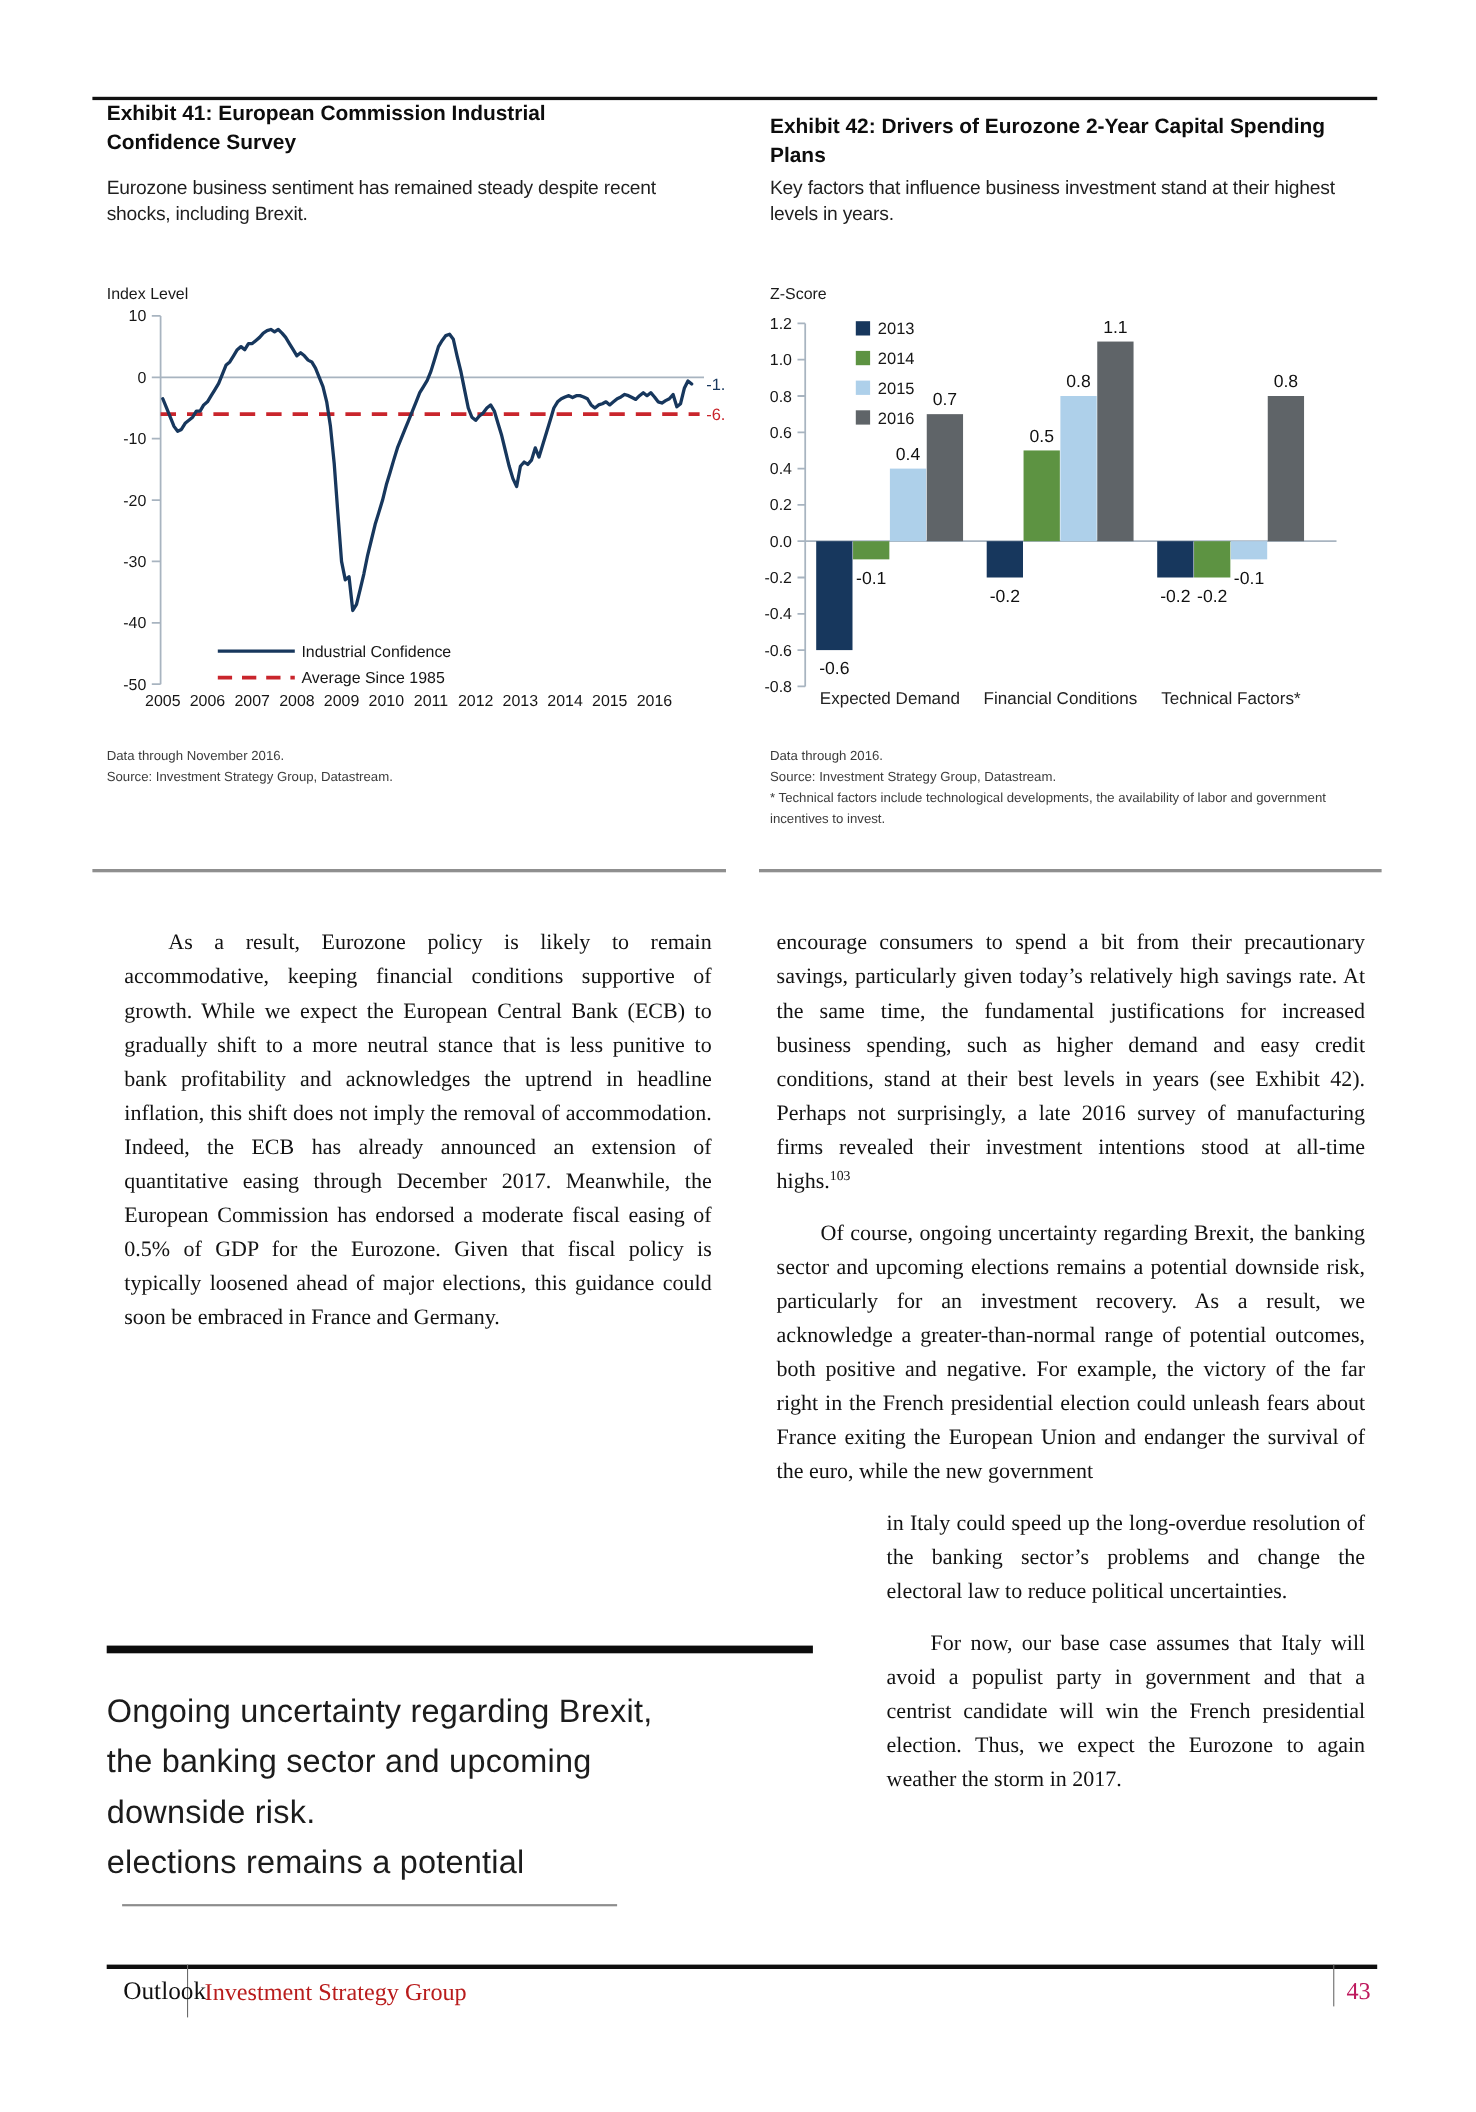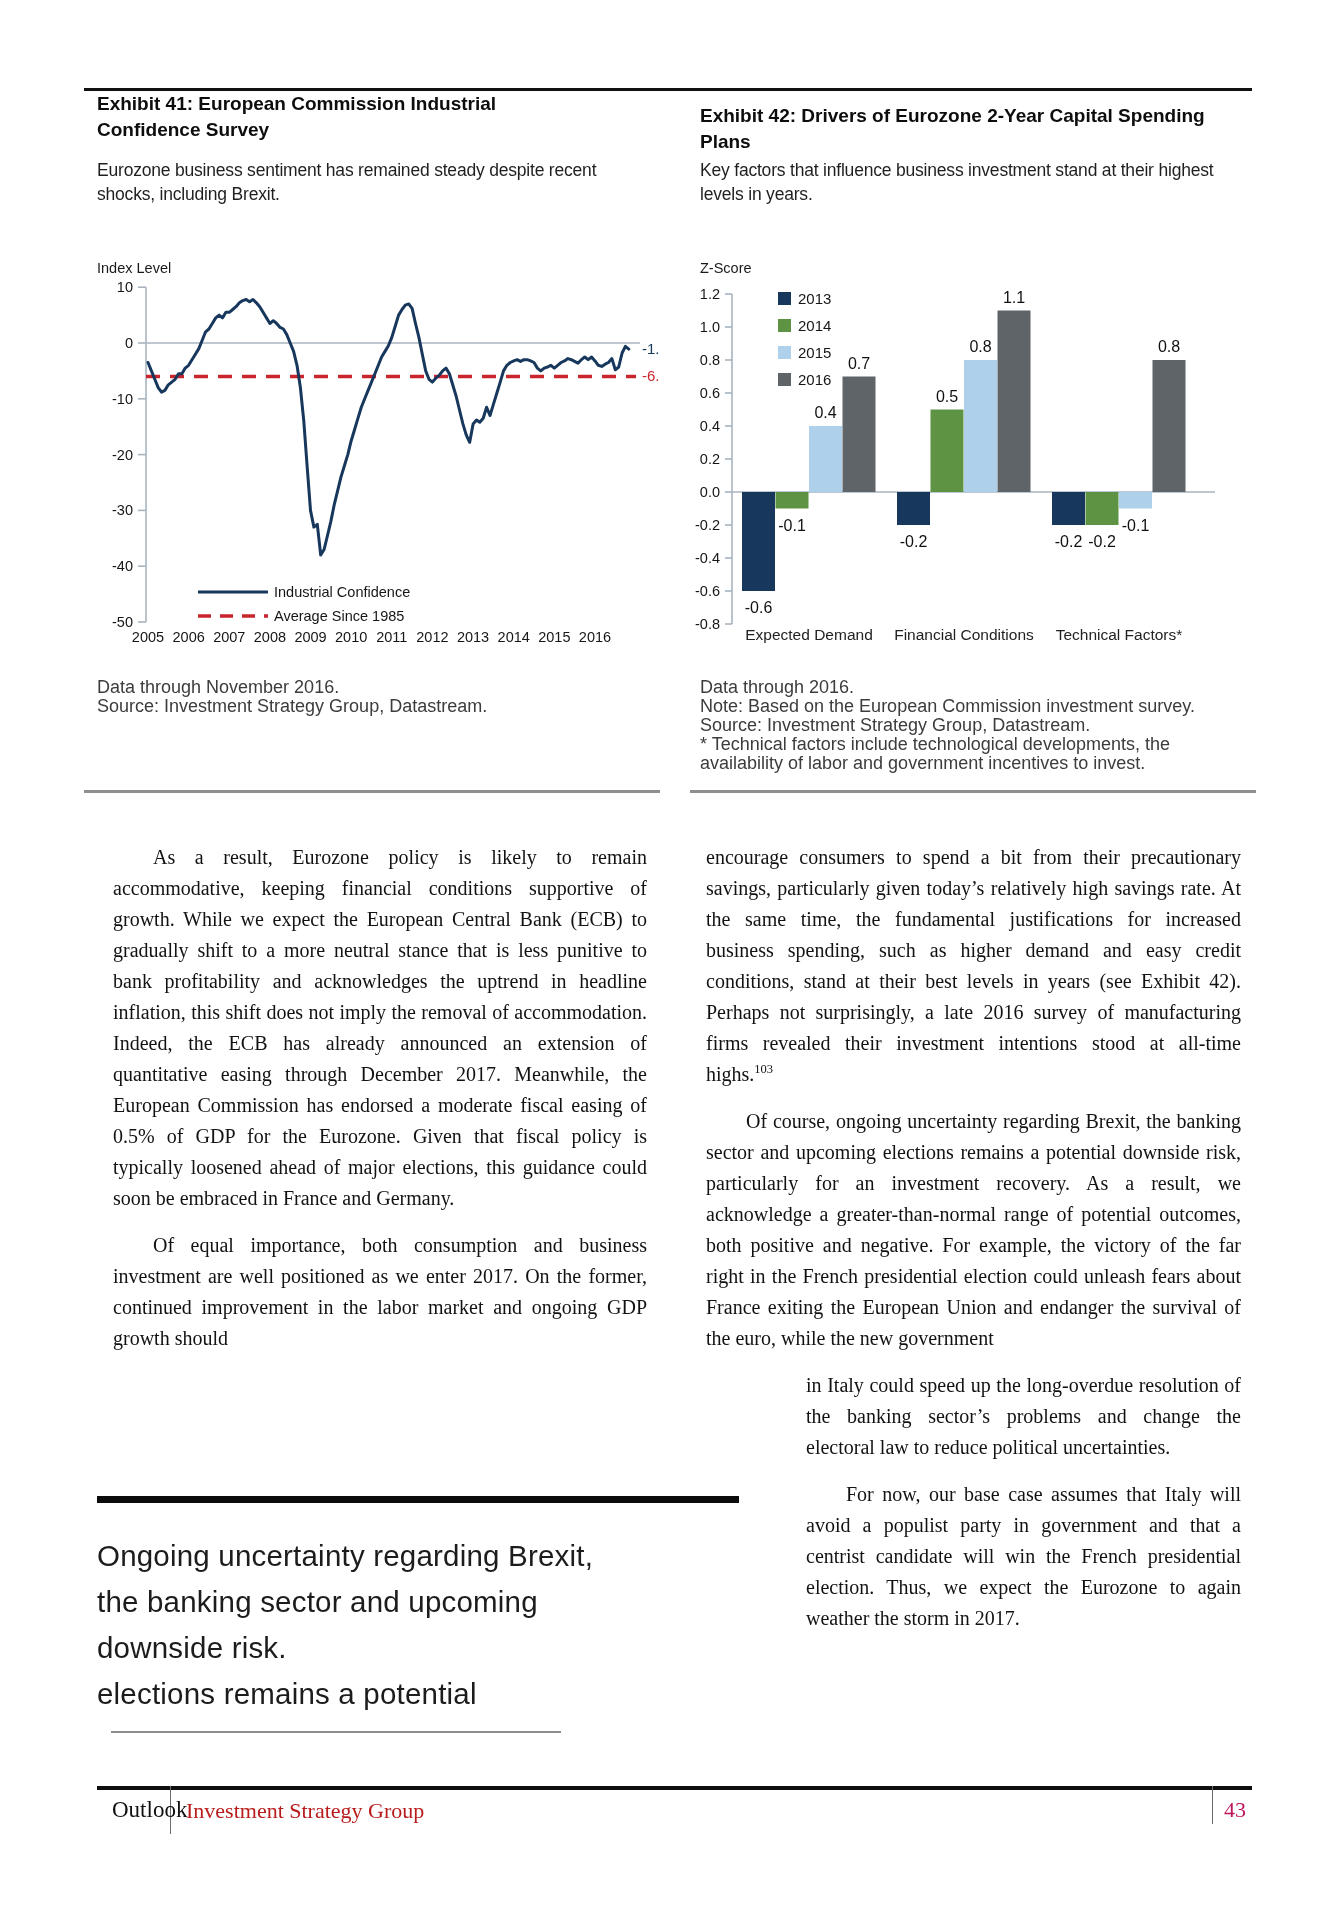--- a/index.html
+++ b/index.html
@@ -27,21 +27,21 @@
   .ex-sub-42 { left:700px; top:158px; width:560px; }
 
   .chart-box { width:576px; height:404px; }
   .chart-box-41 { left:84px; top:258px; }
   .chart-box-42 { left:690px; top:258px; }
   .ylabel { position:absolute; top:2px; font-size:14.5px; color:#1a1a1a; }
   .ylabel-41 { left:13px; }
   .ylabel-42 { left:10px; }
   .chart-svg { position:absolute; left:0; top:22px; }
 
-  .notes { font-size:18px; line-height:19px; color:#3c3c3c; }
+  .notes { font-size:12px; line-height:19px; color:#3c3c3c; }
   .notes-41 { left:97px; top:678px; width:560px; }
   .notes-42 { left:700px; top:678px; width:556px; }
 
   .col { font-family:"Liberation Serif", serif; font-size:20px; line-height:31px;
          color:#121212; text-align:justify; }
   .col p { margin:16px; }
   .left-col { left:97px; top:826px; width:566px; }
   .right-col { left:690px; top:826px; width:567px; }
   .indent { text-indent:40px; }
   .narrow { margin-left:100px; }
@@ -182,31 +182,29 @@
       <text x="108" y="105" font-size="15" font-family="Liberation Sans, sans-serif" fill="#161616">2016</text>
     </svg>
 </div>
 
 <div class="abs notes notes-41">
     <div>Data through November 2016.</div>
     <div>Source: Investment Strategy Group, Datastream.</div>
   </div>
 <div class="abs notes notes-42">
     <div>Data through 2016.</div>
-    <div>Note: Based on the European Commission investment survey.</div>
     <div>Source: Investment Strategy Group, Datastream.</div>
     <div>* Technical factors include technological developments, the availability of labor and government incentives to invest.</div>
   </div>
 
 <div class="abs rule-mid-left"></div>
 <div class="abs rule-mid-right"></div>
 
 <div class="abs col left-col">
   <p class="indent">As a result, Eurozone policy is likely to remain accommodative, keeping financial conditions supportive of growth. While we expect the European Central Bank (ECB) to gradually shift to a more neutral stance that is less punitive to bank profitability and acknowledges the uptrend in headline inflation, this shift does not imply the removal of accommodation. Indeed, the ECB has already announced an extension of quantitative easing through December 2017. Meanwhile, the European Commission has endorsed a moderate fiscal easing of 0.5% of GDP for the Eurozone. Given that fiscal policy is typically loosened ahead of major elections, this guidance could soon be embraced in France and Germany.</p>
-  <p class="indent">Of equal importance, both consumption and business investment are well positioned as we enter 2017. On the former, continued improvement in the labor market and ongoing GDP growth should</p>
 </div>
 
 <div class="abs col right-col">
   <p><span>encourage consumers to spend a bit from their precautionary savings, particularly given today’s relatively high savings rate. At the same time, the fundamental justifications for increased business spending, such as higher demand and easy credit conditions, stand at their best levels in years (see Exhibit 42). Perhaps not surprisingly, a late 2016 survey of manufacturing firms revealed their investment intentions stood at all-time highs.</span><sup>103</sup></p>
   <p class="indent">Of course, ongoing uncertainty regarding Brexit, the banking sector and upcoming elections remains a potential downside risk, particularly for an investment recovery. As a result, we acknowledge a greater-than-normal range of potential outcomes, both positive and negative. For example, the victory of the far right in the French presidential election could unleash fears about France exiting the European Union and endanger the survival of the euro, while the new government</p>
   <div class="narrow">
     <p>in Italy could speed up the long-overdue resolution of the banking sector’s problems and change the electoral law to reduce political uncertainties.</p>
     <p class="indent">For now, our base case assumes that Italy will avoid a populist party in government and that a centrist candidate will win the French presidential election. Thus, we expect the Eurozone to again weather the storm in 2017.</p>
   </div>
 </div>

